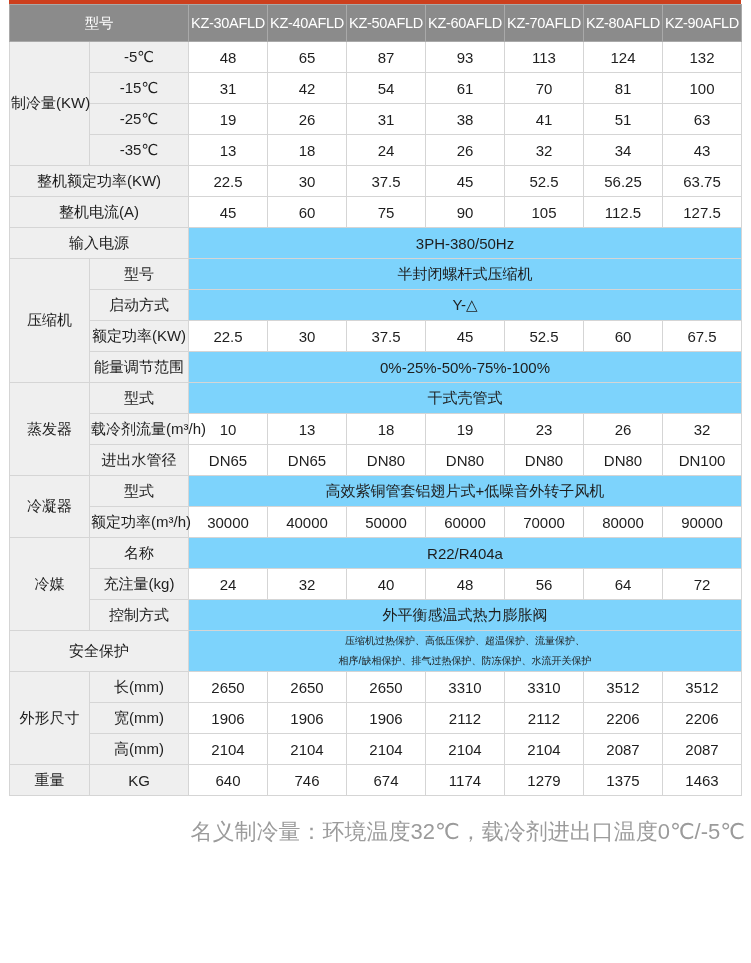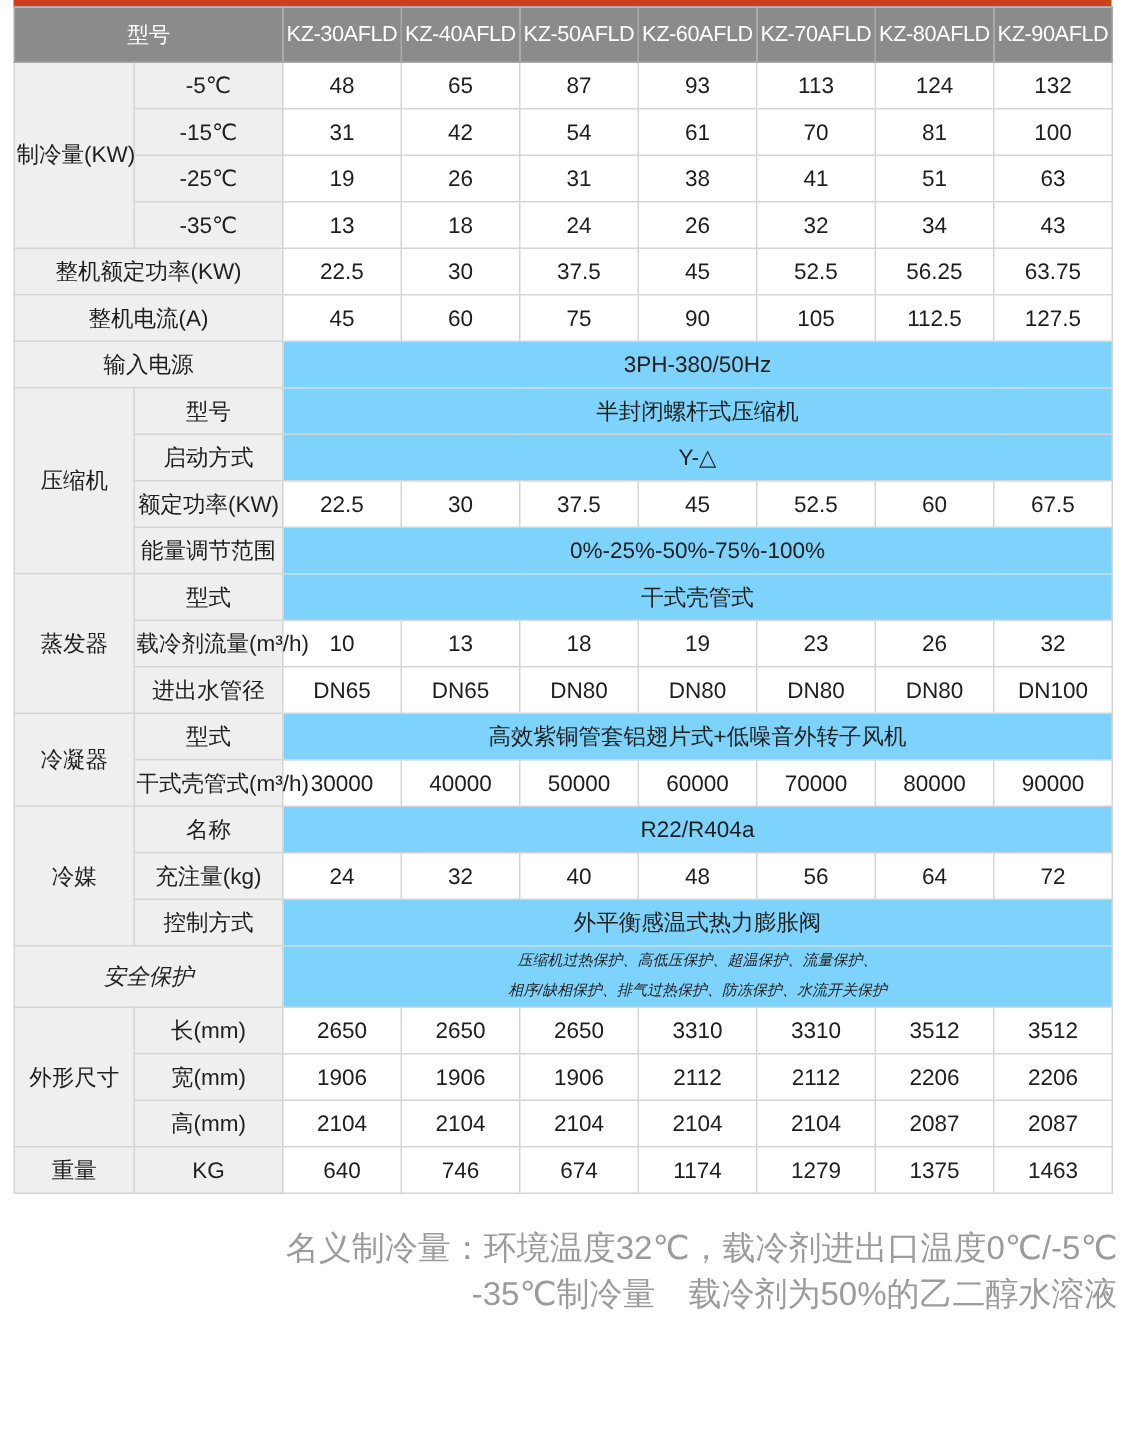--- a/index.html
+++ b/index.html
@@ -37,21 +37,21 @@
   table.spec tbody tr{height:31px;}
   table.spec th{
     background:#8b8b8b;color:#ffffff;font-weight:500;
     border-color:#a9a9a9;font-size:14.5px;letter-spacing:-0.3px;
   }
   td.grp,td.lbl{background:#efefef;white-space:nowrap;}
   td.lbl{font-size:14px;}
   td.grp{font-size:15px;}
   td.span{background:#7dd3fc;}
   td.num{background:#ffffff;}
-  tr.safety-row{height:44px;font-style:italic;}
+  tr.safety-row{height:44px;}
   tr.safety-row td.span div{line-height:20px;font-size:10px;}
   .footnote{
     width:745px;
     margin-top:20px;
     text-align:right;
     color:#9b9b9b;
     font-size:22px;
     line-height:31px;
   }
 </style>
@@ -204,21 +204,21 @@
           <td class="num">DN80</td>
           <td class="num">DN100</td>
         </tr>
 
       <tr>
         <td class="grp" rowspan="2">冷凝器</td>
         <td class="lbl">型式</td>
         <td class="span" colspan="7">高效紫铜管套铝翅片式+低噪音外转子风机</td>
       </tr>
       <tr>
-        <td class="lbl">干式壳管式(m³/h)</td>
+        <td class="lbl">额定功率(m³/h)</td>
       <td class="num">30000</td>
           <td class="num">40000</td>
           <td class="num">50000</td>
           <td class="num">60000</td>
           <td class="num">70000</td>
           <td class="num">80000</td>
           <td class="num">90000</td>
         </tr>
 
       <tr>
@@ -290,16 +290,15 @@
           <td class="num">1174</td>
           <td class="num">1279</td>
           <td class="num">1375</td>
           <td class="num">1463</td>
         </tr>
     </tbody>
   </table>
 
   <div class="footnote">
     <div>名义制冷量：环境温度32℃，载冷剂进出口温度0℃/-5℃</div>
-    <div>-35℃制冷量　载冷剂为50%的乙二醇水溶液</div>
   </div>
 
 </div>
 
 </body></html>

